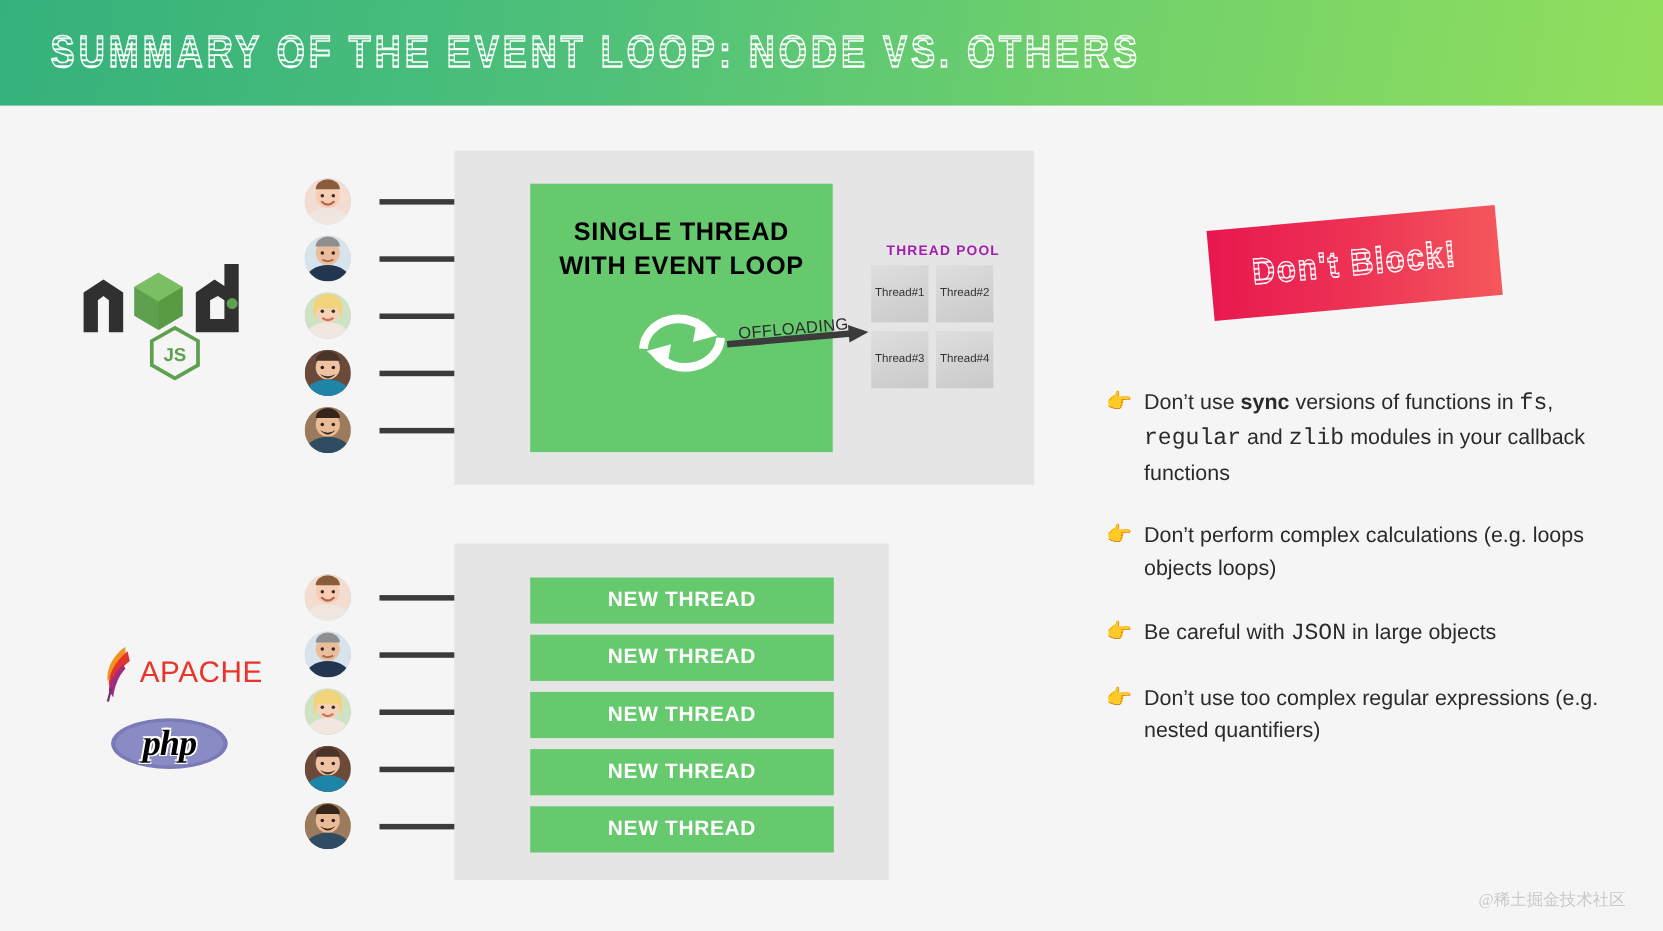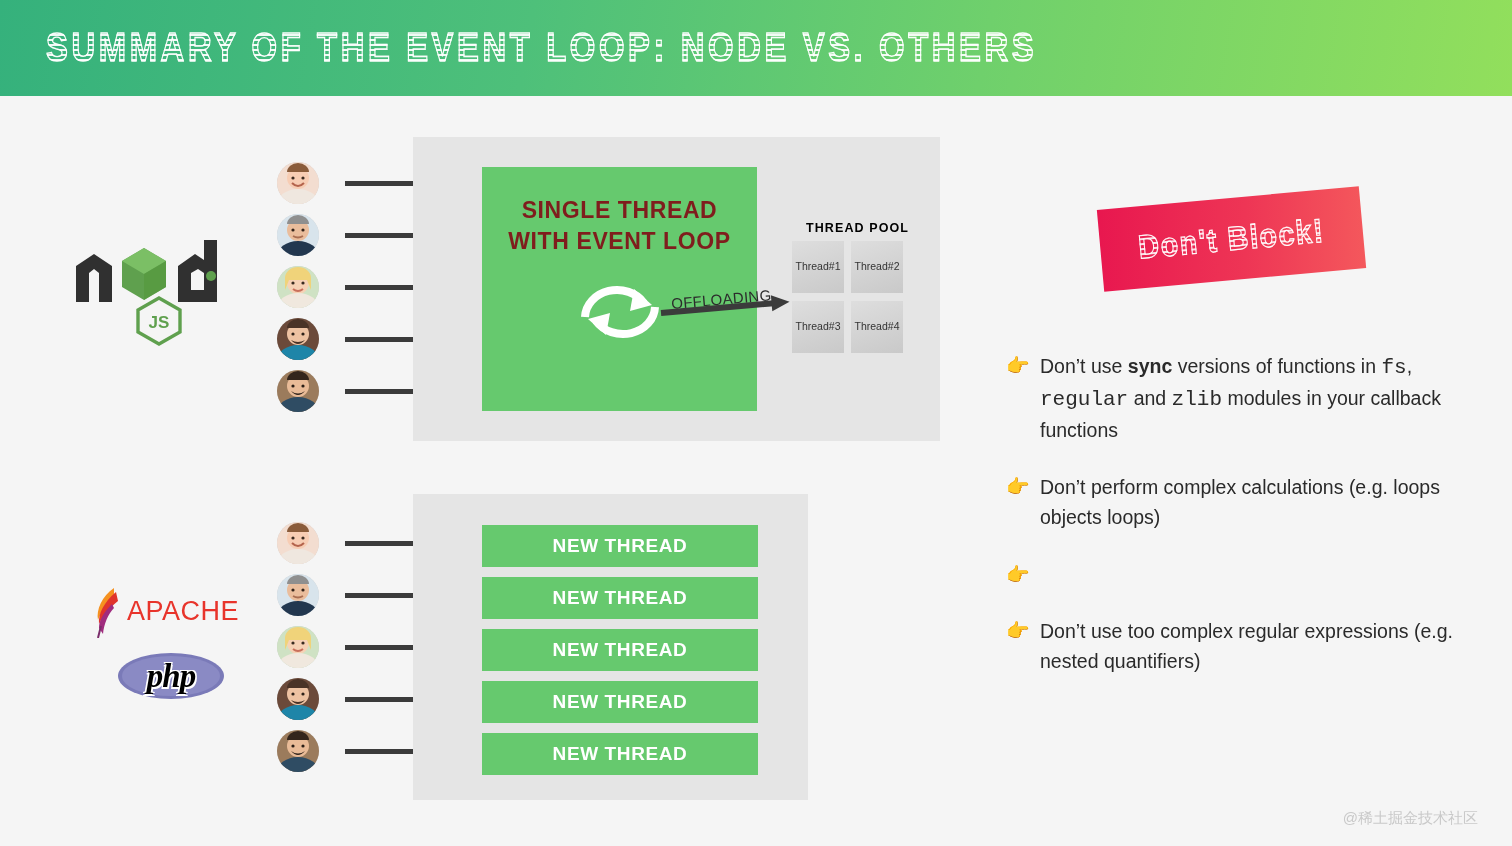--- a/index.html
+++ b/index.html
@@ -39,21 +39,21 @@
   .node-word { position:absolute; left:0; top:0; }
   .js-badge  { position:absolute; left:58px; top:56px; }
 
   
   .apache-logo { position:absolute; left:92px; top:586px; width:130px; height:52px; }
   .apache-text {
     position:absolute; left:35px; top:10px;
     font-size:27px; color:#e8342b; letter-spacing:.5px;
     font-family:"Liberation Sans", sans-serif; font-weight:400;
   }
-  .php-logo { position:absolute; left:117px; top:652px; width:108px; height:48px; }
+  .php-logo { position:absolute; left:100px; top:652px; width:108px; height:48px; }
   .php-text {
     position:absolute; left:0; top:0; width:108px; height:48px;
     display:flex; align-items:center; justify-content:center;
     font-family:"Liberation Serif", serif; font-style:italic; font-weight:700;
     font-size:33px; color:#000; letter-spacing:-1px;
     text-shadow:-1.5px -1.5px 0 #fff, 1.5px -1.5px 0 #fff, -1.5px 1.5px 0 #fff, 1.5px 1.5px 0 #fff;
   }
 
   
   .avatar {
@@ -72,27 +72,27 @@
     border-top:6px solid transparent; border-bottom:6px solid transparent;
     border-left:15px solid #3b3b3b;
   }
 
   
   .single-thread {
     position:absolute; background:#66c96e;
     display:flex; flex-direction:column; align-items:center;
   }
   .st-title {
-    margin-top:28px; color:#7f1d1d; font-size:23px; font-weight:700;
+    margin-top:28px; color:#000000; font-size:23px; font-weight:700;
     letter-spacing:.6px; text-align:center; line-height:1.35;
   }
 
   
   .tp-label {
-    position:absolute; font-size:12.5px; font-weight:700; color:#000000;
+    position:absolute; font-size:12.5px; font-weight:700; color:#a21caf;
     letter-spacing:1.1px;
   }
   .tp-cell {
     position:absolute; width:52px; height:52px;
     background:linear-gradient(160deg,#dedede,#c9c9c9);
     display:flex; flex-direction:row; align-items:center; justify-content:center;
     font-size:10.5px; color:#333; line-height:1.3; text-align:center;
   }
 
   
@@ -136,21 +136,21 @@
   .tip-text code {
     font-family:"Liberation Mono","DejaVu Sans Mono", monospace;
     font-size:21px;
   }
   .tip-text b { font-family:"Liberation Sans", sans-serif; font-weight:700; }
 
   
   .watermark {
     position:absolute; right:34px; bottom:18px;
     font-size:15px; color:#c9c9c9;
-    font-family:Liberation Sans, sans-serif;
+    font-family:Liberation Serif, serif;
   }
 </style>
 </head>
 <body>
 
 <div class="header">
   <div class="header-title">Summary of the Event Loop: Node vs. Others</div>
 </div>
 
 <div class="node-logo">
@@ -406,20 +406,21 @@
   <div class="tip">
     <div class="tip-icon">👉</div>
     <div class="tip-text"><span>Don’t use </span><b>sync</b><span> versions of functions in </span><code>fs</code><span>, </span><code>regular</code><span> and </span><code>zlib</code><span> modules in your callback functions</span></div>
   </div>
   <div class="tip">
     <div class="tip-icon">👉</div>
     <div class="tip-text"><span>Don’t perform complex calculations (e.g. loops objects loops)</span></div>
   </div>
   <div class="tip">
     <div class="tip-icon">👉</div>
+    <div class="tip-text"><span>Be careful with </span><code>JSON</code><span> in large objects</span></div>
   </div>
   <div class="tip">
     <div class="tip-icon">👉</div>
     <div class="tip-text"><span>Don’t use too complex regular expressions (e.g. nested quantifiers)</span></div>
   </div>
 </div>
 
 <div class="watermark">@稀土掘金技术社区</div>
 
 </body></html>

